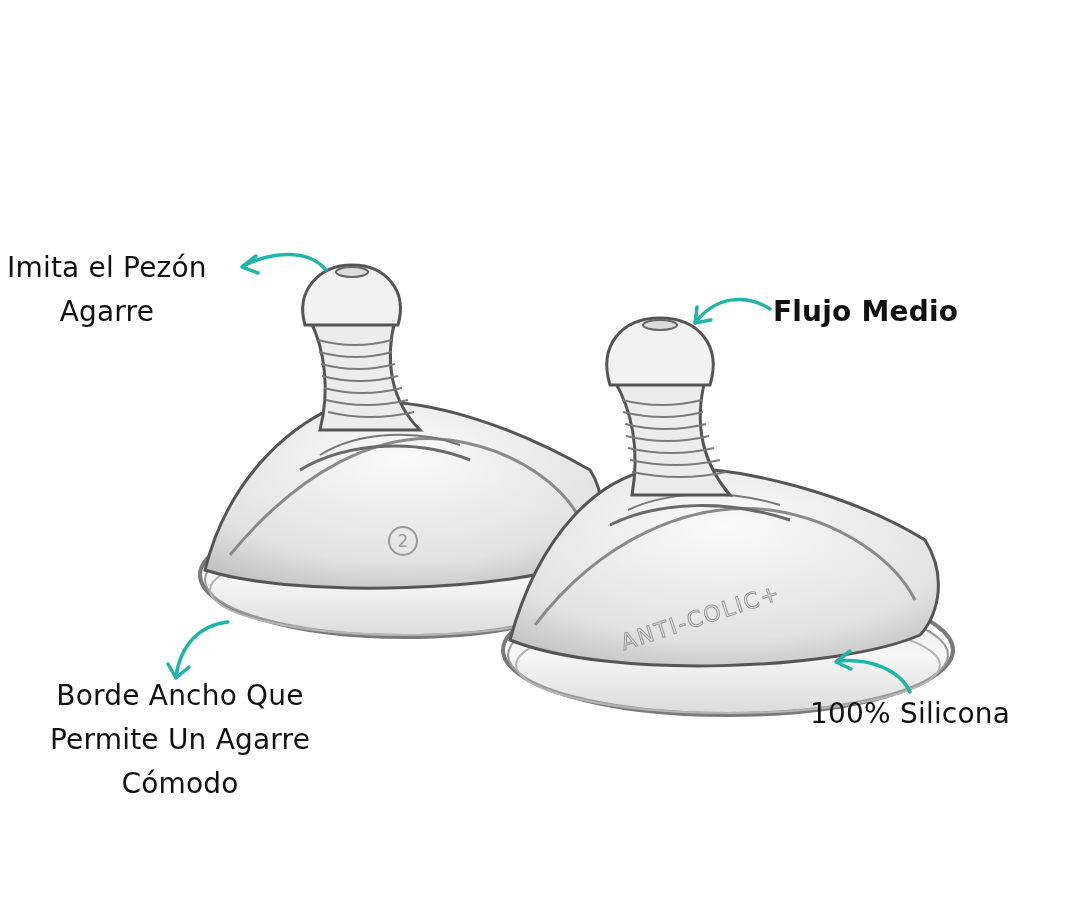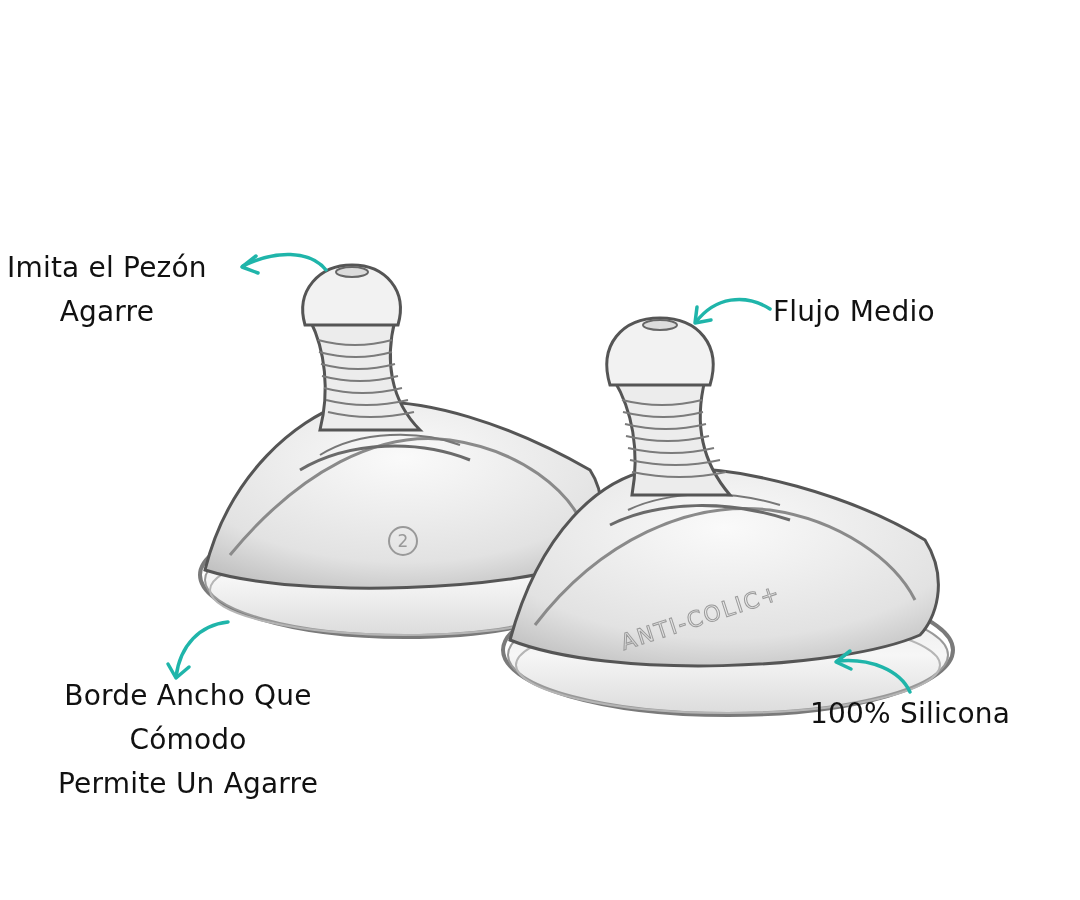--- a/index.html
+++ b/index.html
@@ -94,25 +94,25 @@
       <path d="M850 651 L 836 662 L 851 669"></path>
     </g>
   </g>
 </svg>
 
 <div class="label" style="left:7px;top:246px;">
   <div>Imita el Pezón</div>
   <div>Agarre</div>
 </div>
 
-<div class="label" style="left:773px;top:290px;">
+<div class="label" style="left:773px;top:290px;font-weight:bold;">
   <div>Flujo Medio</div>
 </div>
 
-<div class="label" style="left:58px;top:674px;text-align:center;">
+<div class="label" style="left:50px;top:674px;text-align:center;">
   <div>Borde Ancho Que</div>
+  <div>Permite Un Agarre</div>
   <div>Cómodo</div>
-  <div>Permite Un Agarre</div>
 </div>
 
 <div class="label" style="left:810px;top:692px;text-align:center;">
   <div>100% Silicona</div>
 </div>
 
 </body></html>

